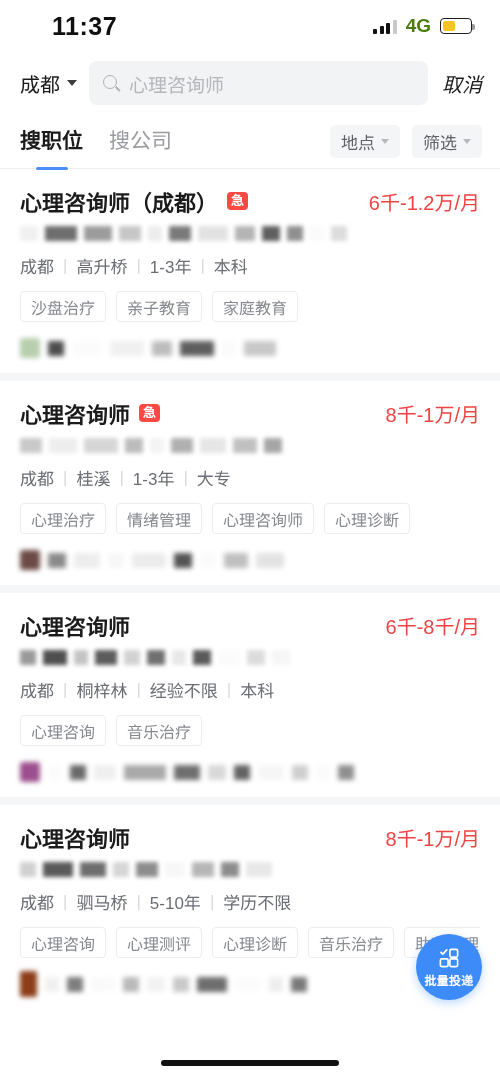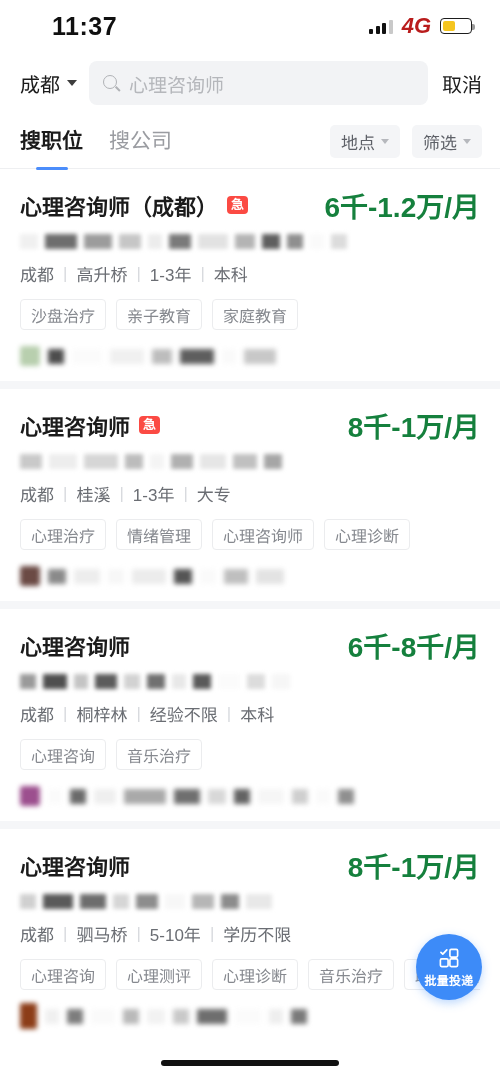--- a/index.html
+++ b/index.html
@@ -17,21 +17,21 @@
     justify-content: space-between; padding: 0 28px 0 52px;
   }
   .status-time { font-size: 25px; font-weight: 700; color: #101010; letter-spacing: .5px; }
   .status-right { display: flex; align-items: center; gap: 9px; }
   .signal { display: flex; align-items: flex-end; gap: 2.5px; height: 16px; }
   .signal i { display:block; width: 4px; background: #111; border-radius: 1px; }
   .signal i:nth-child(1){ height: 5px; }
   .signal i:nth-child(2){ height: 8px; }
   .signal i:nth-child(3){ height: 11px; }
   .signal i:nth-child(4){ height: 14px; background: #c9c9c9; }
-  .net-label { font-size: 22px; font-weight: 600; color: #b91c1c; font-style: italic; }
+  .net-label { font-size: 19px; font-weight: 600; color: #4d7c0f; }
   .battery {
     position: relative; width: 32px; height: 16px;
     border: 1.6px solid #1d1d1d; border-radius: 4px; padding: 1.6px;
   }
   .battery::after {
     content:""; position:absolute; right:-4px; top:5px;
     width:2.6px; height:6px; background:#9a9a9a; border-radius: 0 2px 2px 0;
   }
   .battery span { display:block; height:100%; width: 46%; background: #f5c51f; border-radius: 2px; }
 
@@ -50,21 +50,21 @@
   .mag { flex:none; width:17px; height:17px; position:relative; }
   .mag::before {
     content:""; position:absolute; left:0; top:0; width:12px; height:12px;
     border:1.7px solid #b0b2b6; border-radius:50%;
   }
   .mag::after {
     content:""; position:absolute; right:0px; bottom:0px; width:6px; height:1.7px;
     background:#b0b2b6; transform: rotate(45deg); transform-origin: right center;
   }
   .search-text { font-size: 19px; color: #b5b7bb; }
-  .cancel-btn { font-size: 20px; color: #1b1b1b; flex:none; padding-left: 2px; }
+  .cancel-btn { font-size: 20px; color: #1b1b1b; flex:none; padding-left: 2px; font-style: italic; }
 
   
   .tabsrow {
     height: 54px; display:flex; align-items:center; padding: 0 18px 0 20px;
     position: relative;
   }
   .tabs { display:flex; align-items:center; gap: 26px; }
   .tab { font-size: 21px; color: #9a9ca1; position: relative; padding-bottom: 4px; }
   .tab.active { color: #1b1b1b; font-weight: 700; }
   .tab.active .tab-underline {
@@ -86,21 +86,21 @@
   
   .list { overflow: hidden; }
   .card { padding: 16px 20px 14px 20px; background:#fff; }
   .card-head { display:flex; align-items:center; }
   .job-title-wrap { display:flex; align-items:center; gap: 9px; min-width:0; }
   .job-title { font-size: 22px; font-weight: 700; color: #1b1b1b; white-space: nowrap; font-family: Liberation Serif, serif; }
   .urgent {
     flex:none; background: #fb4a43; color:#fff; font-size: 13px; font-weight:600;
     border-radius: 4px; padding: 2px 4px; line-height: 1.1;
   }
-  .salary { margin-left:auto; font-size: 28px; font-weight: 700; color: #15803d; white-space: nowrap; }
+  .salary { margin-left:auto; font-size: 20px; font-weight: 400; color: #ef4444; white-space: nowrap; }
 
   
   .blurline { display:flex; align-items:center; gap: 7px; margin-top: 9px; filter: blur(2.2px); }
   .blk { height: 15px; border-radius: 1px; }
   .meta { margin-top: 12px; font-size: 17px; color: #6a6d73; display:flex; align-items:center; }
   .meta .sep { color: #d8dade; margin: 0 9px; }
 
   .tags { margin-top: 13px; display:flex; gap: 10px; overflow: hidden; height: 32px; }
   .tag {
     flex:none; border: 1px solid #ebecee; border-radius: 4px; height: 31px;

